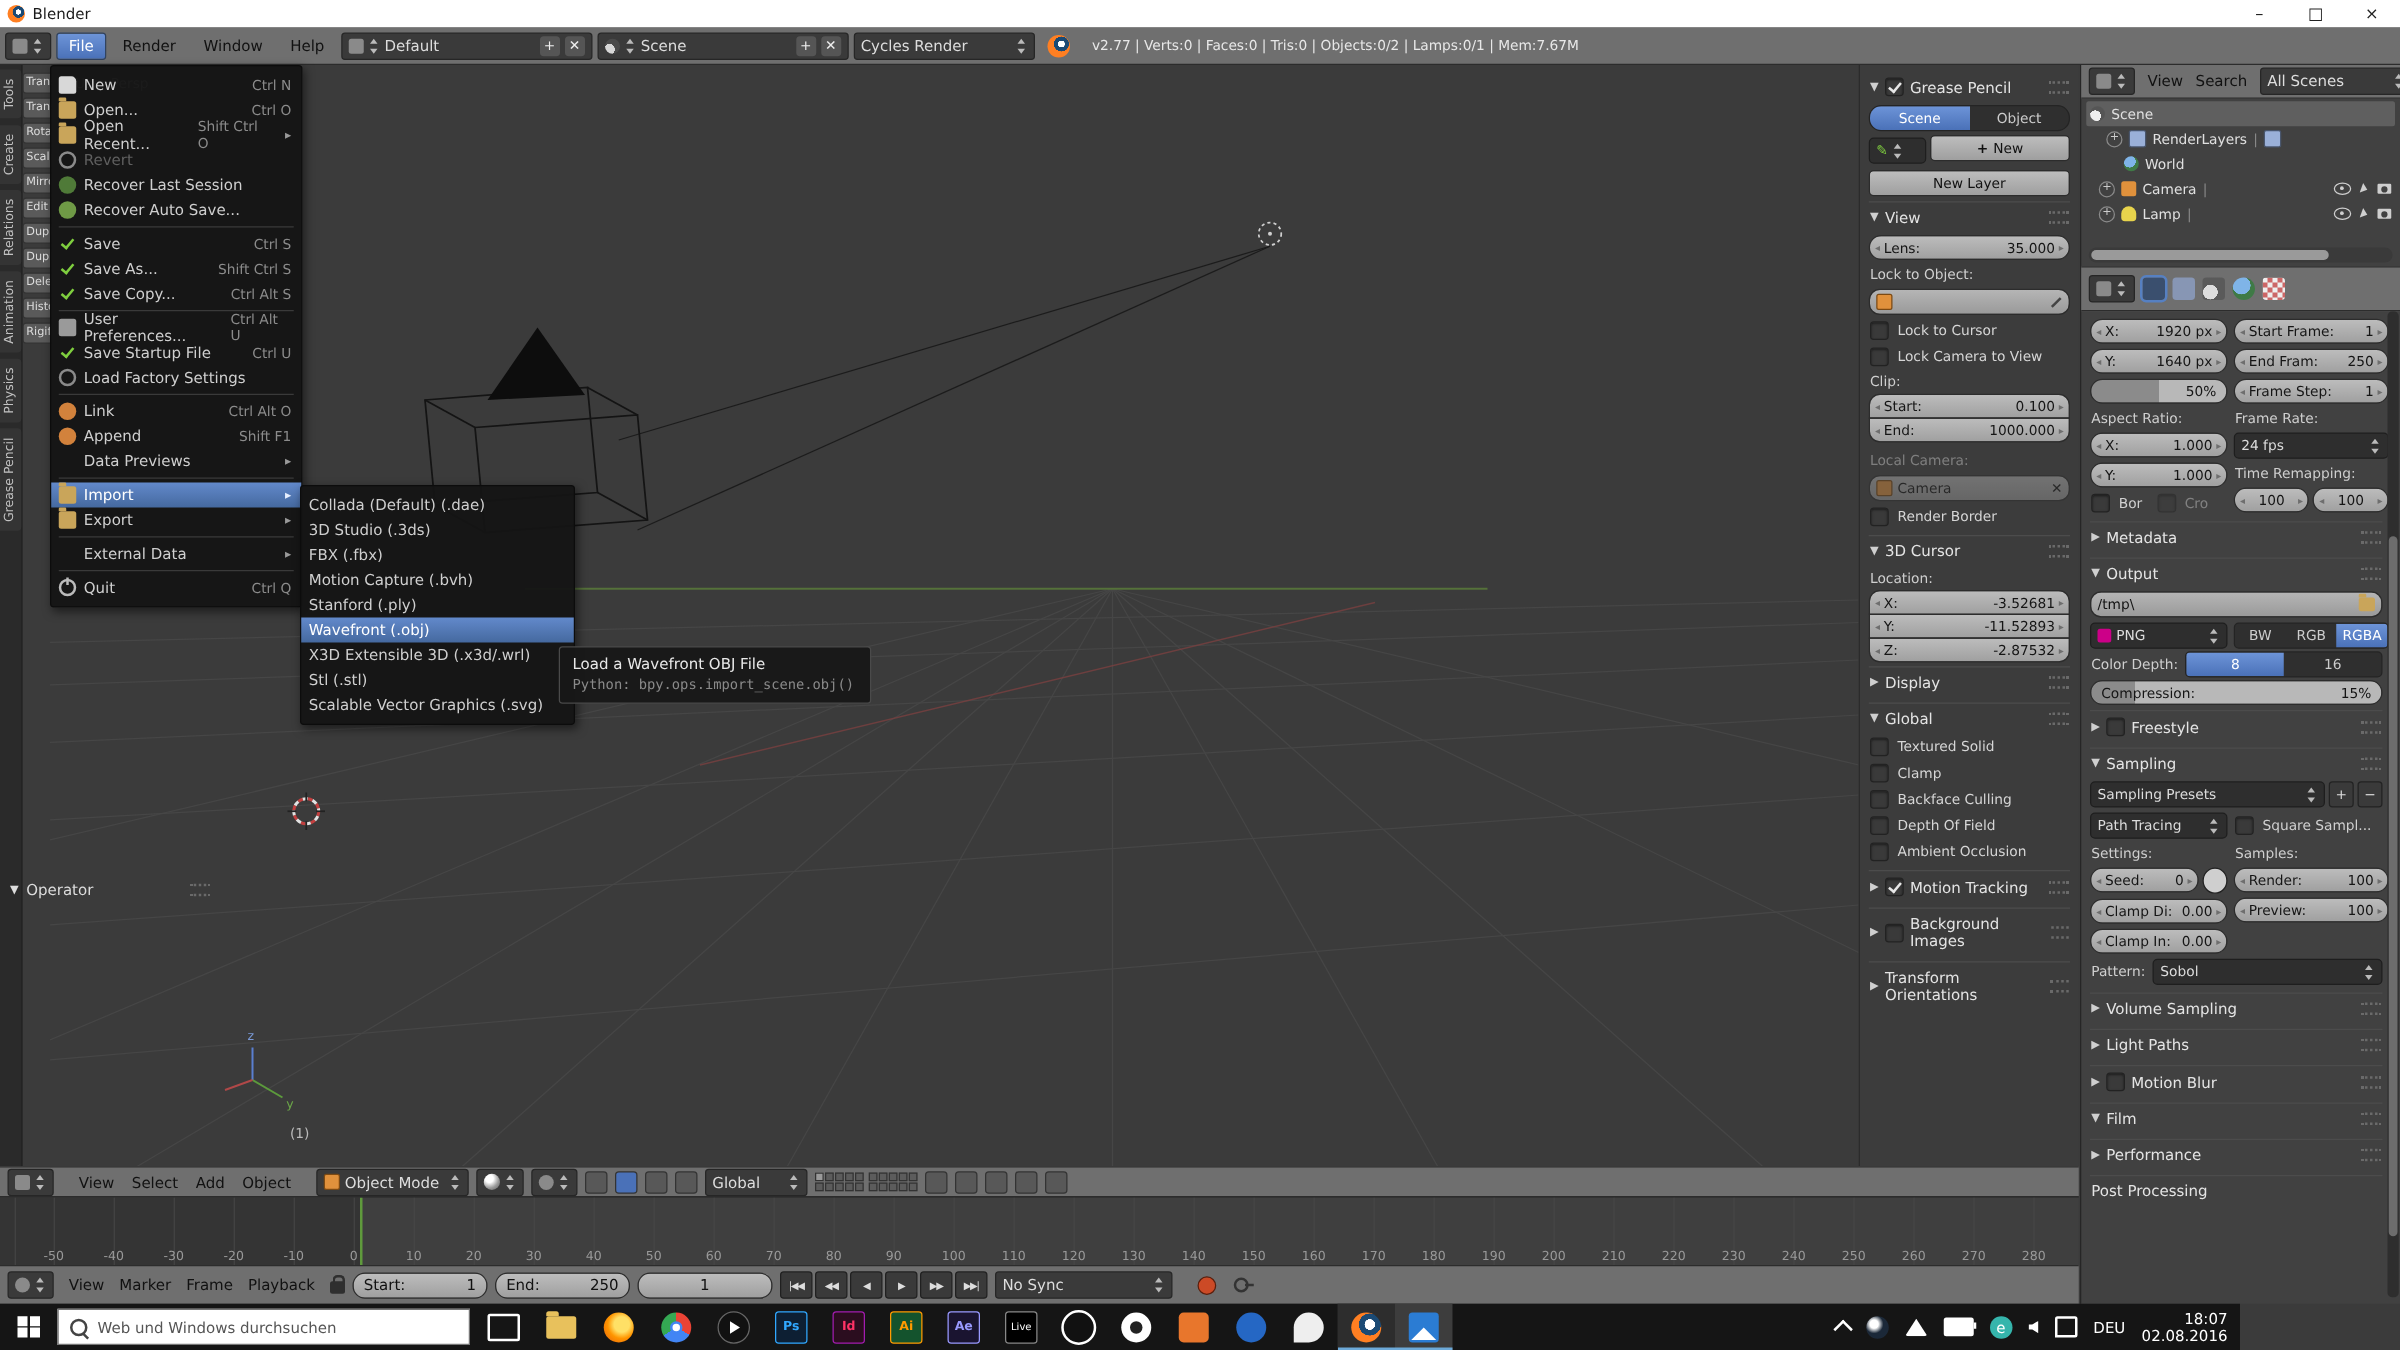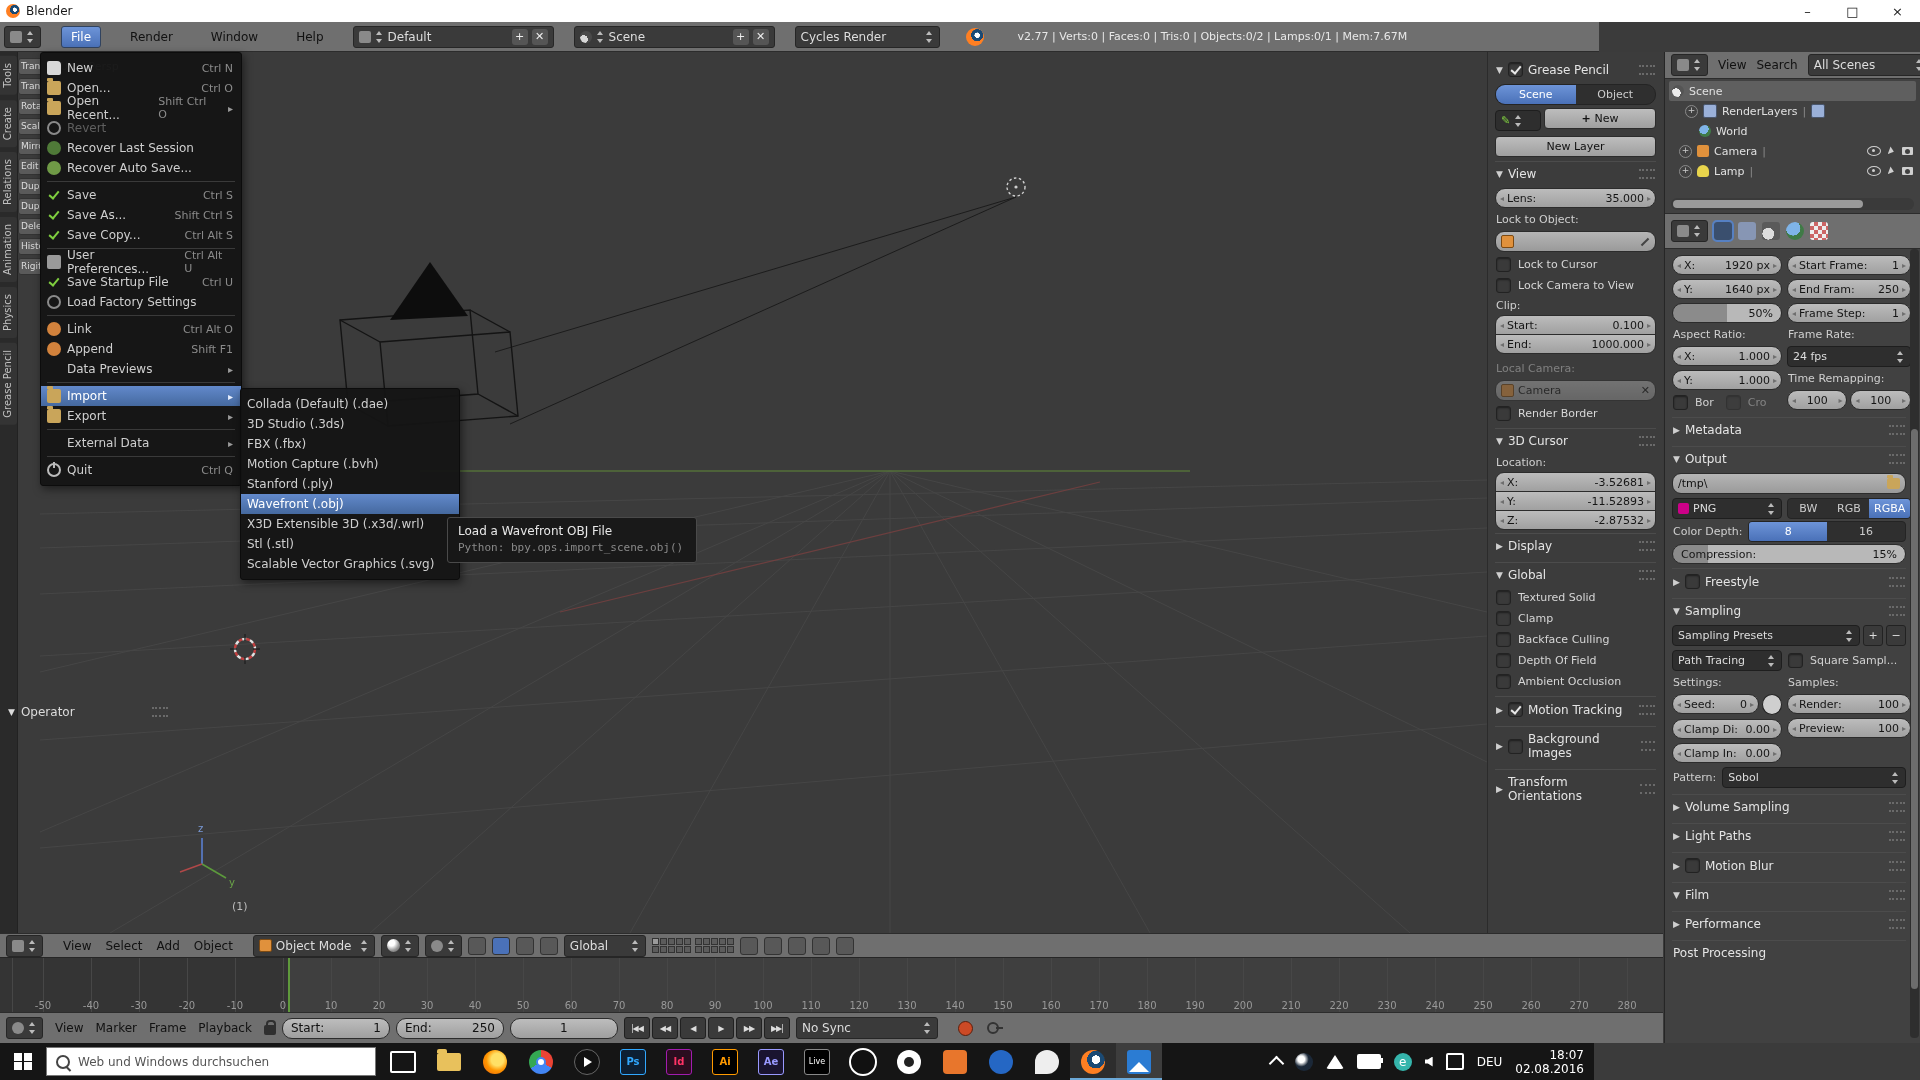--- a/index.html
+++ b/index.html
@@ -6,22 +6,22 @@
   #screen{position:relative;width:1920px;height:1080px;overflow:hidden;
     font-family:"DejaVu Sans","Liberation Sans",sans-serif;font-size:12px;color:#ddd;background:#3b3b3b;}
   .abs{position:absolute;}
   
   .titlebar{left:0;top:0;width:1920px;height:22px;background:#ffffff;color:#1a1a1a;display:flex;align-items:center;}
   .blogo{width:14px;height:14px;margin:0 6px 0 6px;border-radius:50%;
     background:radial-gradient(circle at 62% 40%, #fff 0 17%, #1b4a74 18% 38%, #ff7f22 39%);}
   .wbtns{margin-left:auto;display:flex;}
   .wbtn{width:45px;height:22px;display:flex;align-items:center;justify-content:center;color:#222;font-size:13px;}
   
-  .tophdr{left:0;top:22px;width:1599px;height:30px;background:#6f6f6f;border-bottom:1px solid #2c2c2c;
-    display:flex;align-items:center;gap:20px;padding:0 4px;box-sizing:border-box;color:#111;}
+  .tophdr{left:0;top:22px;width:1920px;height:30px;background:#6f6f6f;border-bottom:1px solid #2c2c2c;
+    display:flex;align-items:center;gap:4px;padding:0 4px;box-sizing:border-box;color:#111;}
   .hbtn{height:20px;padding:0 9px;display:flex;align-items:center;border-radius:3px;color:#111;}
   .hbtn.active{background:linear-gradient(#6d94d8,#4a71b8);color:#fff;border:1px solid #31435f;}
   .hwidget{height:20px;background:#3a3a3a;border:1px solid #262626;border-radius:3px;color:#ddd;
     display:flex;align-items:center;padding:0 5px;gap:4px;}
   .hwidget .nm{min-width:120px;}
   .sqico{width:12px;height:12px;background:#8a8a8a;border-radius:2px;display:inline-block;}
   .sqico.scene{background:radial-gradient(circle at 30% 70%,#d7d7d7 0 35%,#4a4a4a 36%);border-radius:50%;}
   .plus,.xx{width:16px;height:16px;display:flex;align-items:center;justify-content:center;background:#555;border-radius:3px;color:#eee;font-size:11px;}
   .stats{color:#e8e8e8;font-size:11px;margin-left:8px;}
   .updown{width:9px;height:12px;position:relative;display:inline-block;flex:none;}
@@ -149,41 +149,41 @@
   .tlhdr .m{padding:0 6px;}
   .tlnum{height:19px;min-width:90px;background:linear-gradient(#bdbdbd,#9f9f9f);border:1px solid #2c2c2c;border-radius:10px;color:#111;display:flex;align-items:center;padding:0 8px;}
   .tlnum .v{margin-left:auto;}
   .pbtn{width:24px;height:20px;background:#3a3a3a;border:1px solid #202020;border-radius:3px;color:#ddd;display:flex;align-items:center;justify-content:center;font-size:8px;letter-spacing:-1px;}
   .lock{width:12px;height:10px;background:#2f2f2f;border-radius:2px;position:relative;margin-top:4px;}
   .lock::before{content:"";position:absolute;left:2px;top:-5px;width:6px;height:5px;border:2px solid #2f2f2f;border-bottom:none;border-radius:4px 4px 0 0;}
   .rec{width:13px;height:13px;border-radius:50%;background:#cc4a26;border:1px solid #5a1f0d;}
   .keyic{width:8px;height:8px;border:2px solid #333;border-radius:50%;position:relative;}
   .keyic::after{content:"";position:absolute;left:7px;top:3px;width:7px;height:2px;background:#333;}
   
-  .taskbar{left:0;top:1043px;width:1594px;height:37px;background:#151515;display:flex;align-items:center;color:#fff;}
+  .taskbar{left:0;top:1043px;width:1792px;height:37px;background:#151515;display:flex;align-items:center;color:#fff;}
   .slot{width:46px;height:37px;display:flex;align-items:center;justify-content:center;flex:none;}
   .slot.active{background:#2d2d2d;box-shadow:inset 0 -2px 0 #6ca9d8;}
   .slot.active2{background:#3d3d3d;box-shadow:inset 0 -2px 0 #6ca9d8;}
   .winlogo{display:grid;grid-template-columns:8px 8px;grid-auto-rows:8px;gap:1.5px;}
   .winlogo i{background:#fff;}
   .search{width:330px;height:29px;background:#fff;border:1px solid #777;display:flex;align-items:center;gap:8px;padding:0 9px;box-sizing:border-box;color:#555;flex:none;margin-right:4px;}
   .mag{width:10px;height:10px;border:2px solid #444;border-radius:50%;position:relative;flex:none;}
   .mag::after{content:"";position:absolute;left:9px;top:9px;width:6px;height:2px;background:#444;transform:rotate(45deg);transform-origin:0 0;}
   .ico{width:24px;height:24px;border-radius:3px;display:flex;align-items:center;justify-content:center;font-size:10px;font-weight:bold;}
   .i-tv{width:22px;height:18px;border:2px solid #fff;border-radius:2px;background:none;}
   .i-folder{background:#e8c15c;border-radius:2px;position:relative;height:18px;width:24px;}
   .i-folder::before{content:"";position:absolute;top:-4px;left:0;width:10px;height:4px;background:#e8c15c;border-radius:2px 2px 0 0;}
   .i-ffx{border-radius:50%;background:radial-gradient(circle at 60% 40%,#ffe066 0 30%,#ff9500 55%,#e55b0c);}
   .i-chrome{border-radius:50%;background:conic-gradient(#ea4335 0 33%,#4285f4 33% 66%,#34a853 66%);position:relative;}
   .i-chrome::after{content:"";position:absolute;left:7px;top:7px;width:10px;height:10px;border-radius:50%;background:#fff;border:2px solid #4285f4;box-sizing:border-box;}
   .i-media{border-radius:50%;background:#111;border:1px solid #666;position:relative;}
   .i-media::after{content:"";position:absolute;left:9px;top:7px;border-left:8px solid #fff;border-top:5px solid transparent;border-bottom:5px solid transparent;}
   .i-ps{background:#0d1f33;color:#31a8ff;border:1px solid #31a8ff;}
   .i-id{background:#2b0d1f;color:#ff3366;border:1px solid #a21caf;}
-  .i-ai{background:#000000;color:#ff9a00;border:1px solid #ff9a00;}
+  .i-ai{background:#14532d;color:#ff9a00;border:1px solid #ff9a00;}
   .i-ae{background:#1a1430;color:#9999ff;border:1px solid #9999ff;}
   .i-live{background:#000;color:#fff;border:1px solid #888;font-size:8px;font-weight:normal;}
   .i-music{border-radius:50%;background:#111;border:2px solid #fff;}
   .i-obs{border-radius:50%;background:#fff;position:relative;}
   .i-obs::after{content:"";position:absolute;left:7px;top:7px;width:10px;height:10px;border-radius:50%;background:#222;}
   .i-game{background:#e8762c;border-radius:4px;}
   .i-tw{border-radius:50%;background:#2567c4;}
   .i-chat{background:#eee;border-radius:50% 50% 50% 0;}
   .i-blender{border-radius:50%;background:radial-gradient(circle at 62% 40%, #fff 0 20%, #1b4a74 21% 42%, #ff7f22 43%);}
   .i-photos{background:#2b7cd3;position:relative;overflow:hidden;}

